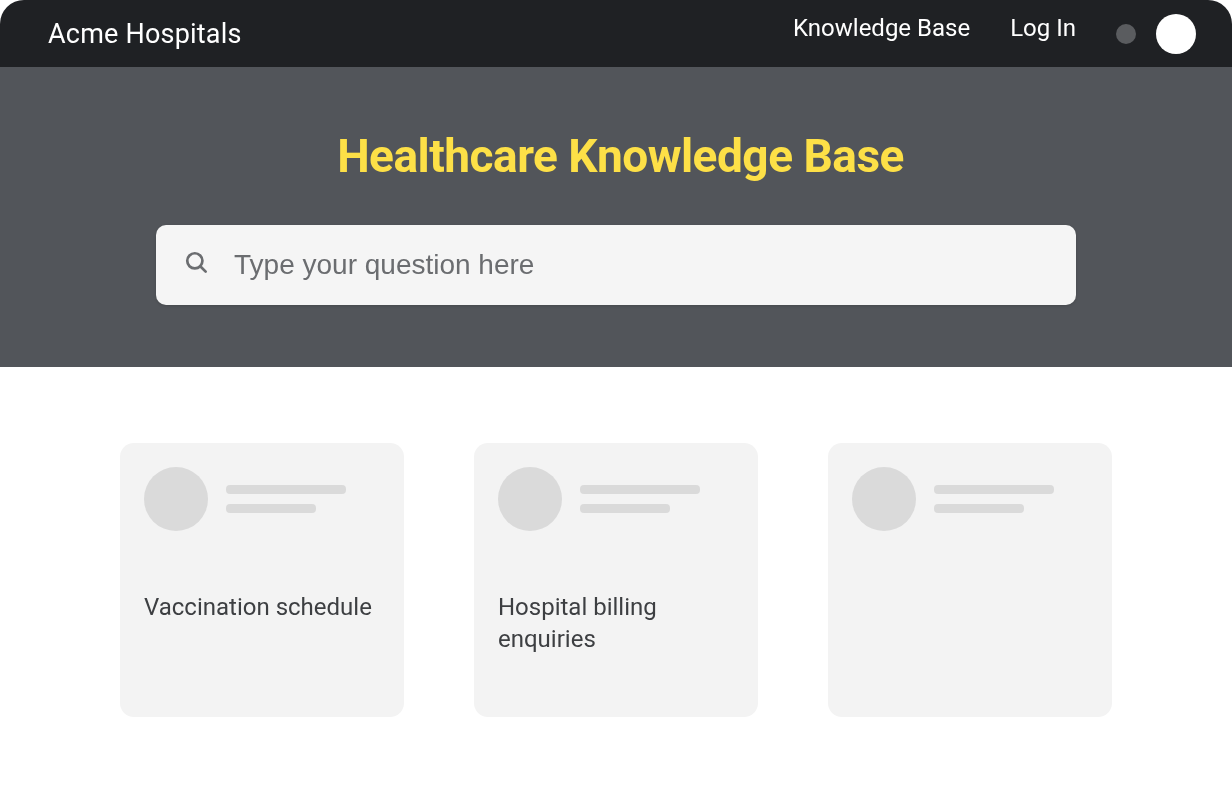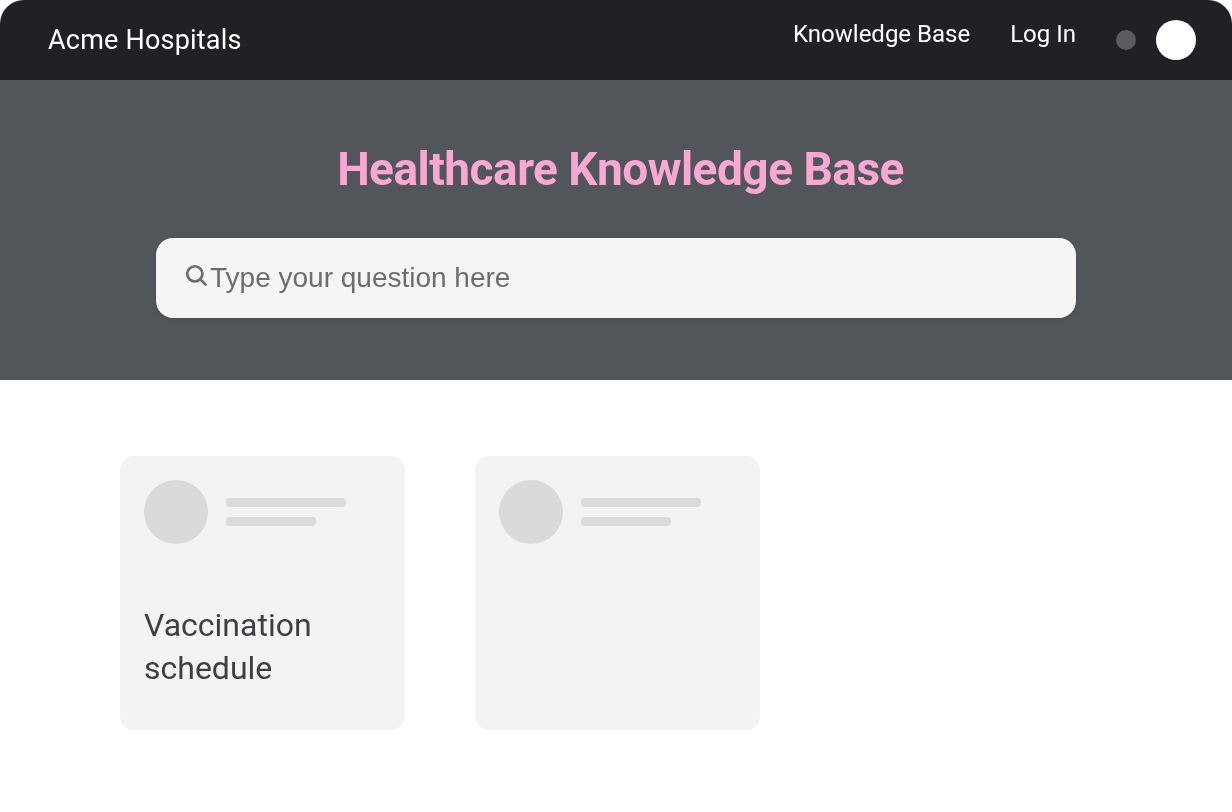--- a/index.html
+++ b/index.html
@@ -16,21 +16,21 @@
     }
     .page-container {
       width: 1232px;
       height: 812px;
       border-radius: 24px;
       overflow: hidden;
       background: #ffffff;
     }
     .header {
       background: #1f2124;
-      height: 80px;
+      height: 67px;
       display: flex;
       align-items: center;
       justify-content: space-between;
       padding: 0 36px 0 48px;
     }
     .brand {
       color: #ffffff;
       font-size: 27px;
       font-weight: 400;
       letter-spacing: 0.2px;
@@ -65,35 +65,36 @@
     .hero {
       background: #52555a;
       height: 300px;
       display: flex;
       flex-direction: column;
       align-items: center;
       justify-content: center;
       padding: 0 40px;
     }
     .hero-title {
-      color: #f9a8d4;
+      color: #fde047;
       font-size: 46px;
       font-weight: 700;
       margin-bottom: 42px;
       letter-spacing: -0.5px;
       margin-left: 9px;
     }
     .search-container {
       width: 920px;
       height: 80px;
       background: #f5f5f5;
-      border-radius: 17px;
+      border-radius: 10px;
       display: flex;
       align-items: center;
       padding: 0 28px;
+      gap: 24px;
       box-shadow: 0 1px 3px rgba(0,0,0,0.15);
     }
     .search-icon {
       color: #6b6d70;
       flex-shrink: 0;
     }
     .search-input {
       flex: 1;
       border: none;
       background: transparent;
@@ -141,21 +142,21 @@
       border-radius: 4px;
     }
     .card-line-1 {
       width: 120px;
     }
     .card-line-2 {
       width: 90px;
     }
     .card-title {
       color: #3d3f42;
-      font-size: 32px;
+      font-size: 24px;
       font-weight: 400;
       line-height: 1.35;
     }
   </style>
 </head>
 <body>
 
 <div class="page-container">
 
   <header class="header">
@@ -189,26 +190,36 @@
       <div class="card-header">
         <div class="card-avatar"></div>
         <div class="card-lines">
           <div class="card-line card-line-1"></div>
           <div class="card-line card-line-2"></div>
         </div>
       </div>
       <div class="card-title">Vaccination schedule</div>
     </div>
 
-
     <div class="card">
       <div class="card-header">
         <div class="card-avatar"></div>
         <div class="card-lines">
           <div class="card-line card-line-1"></div>
           <div class="card-line card-line-2"></div>
         </div>
       </div>
+      <div class="card-title">Hospital billing enquiries</div>
+    </div>
+
+    <div class="card">
+      <div class="card-header">
+        <div class="card-avatar"></div>
+        <div class="card-lines">
+          <div class="card-line card-line-1"></div>
+          <div class="card-line card-line-2"></div>
+        </div>
+      </div>
     </div>
 
   </section>
 
 </div>
 
 </body></html>

